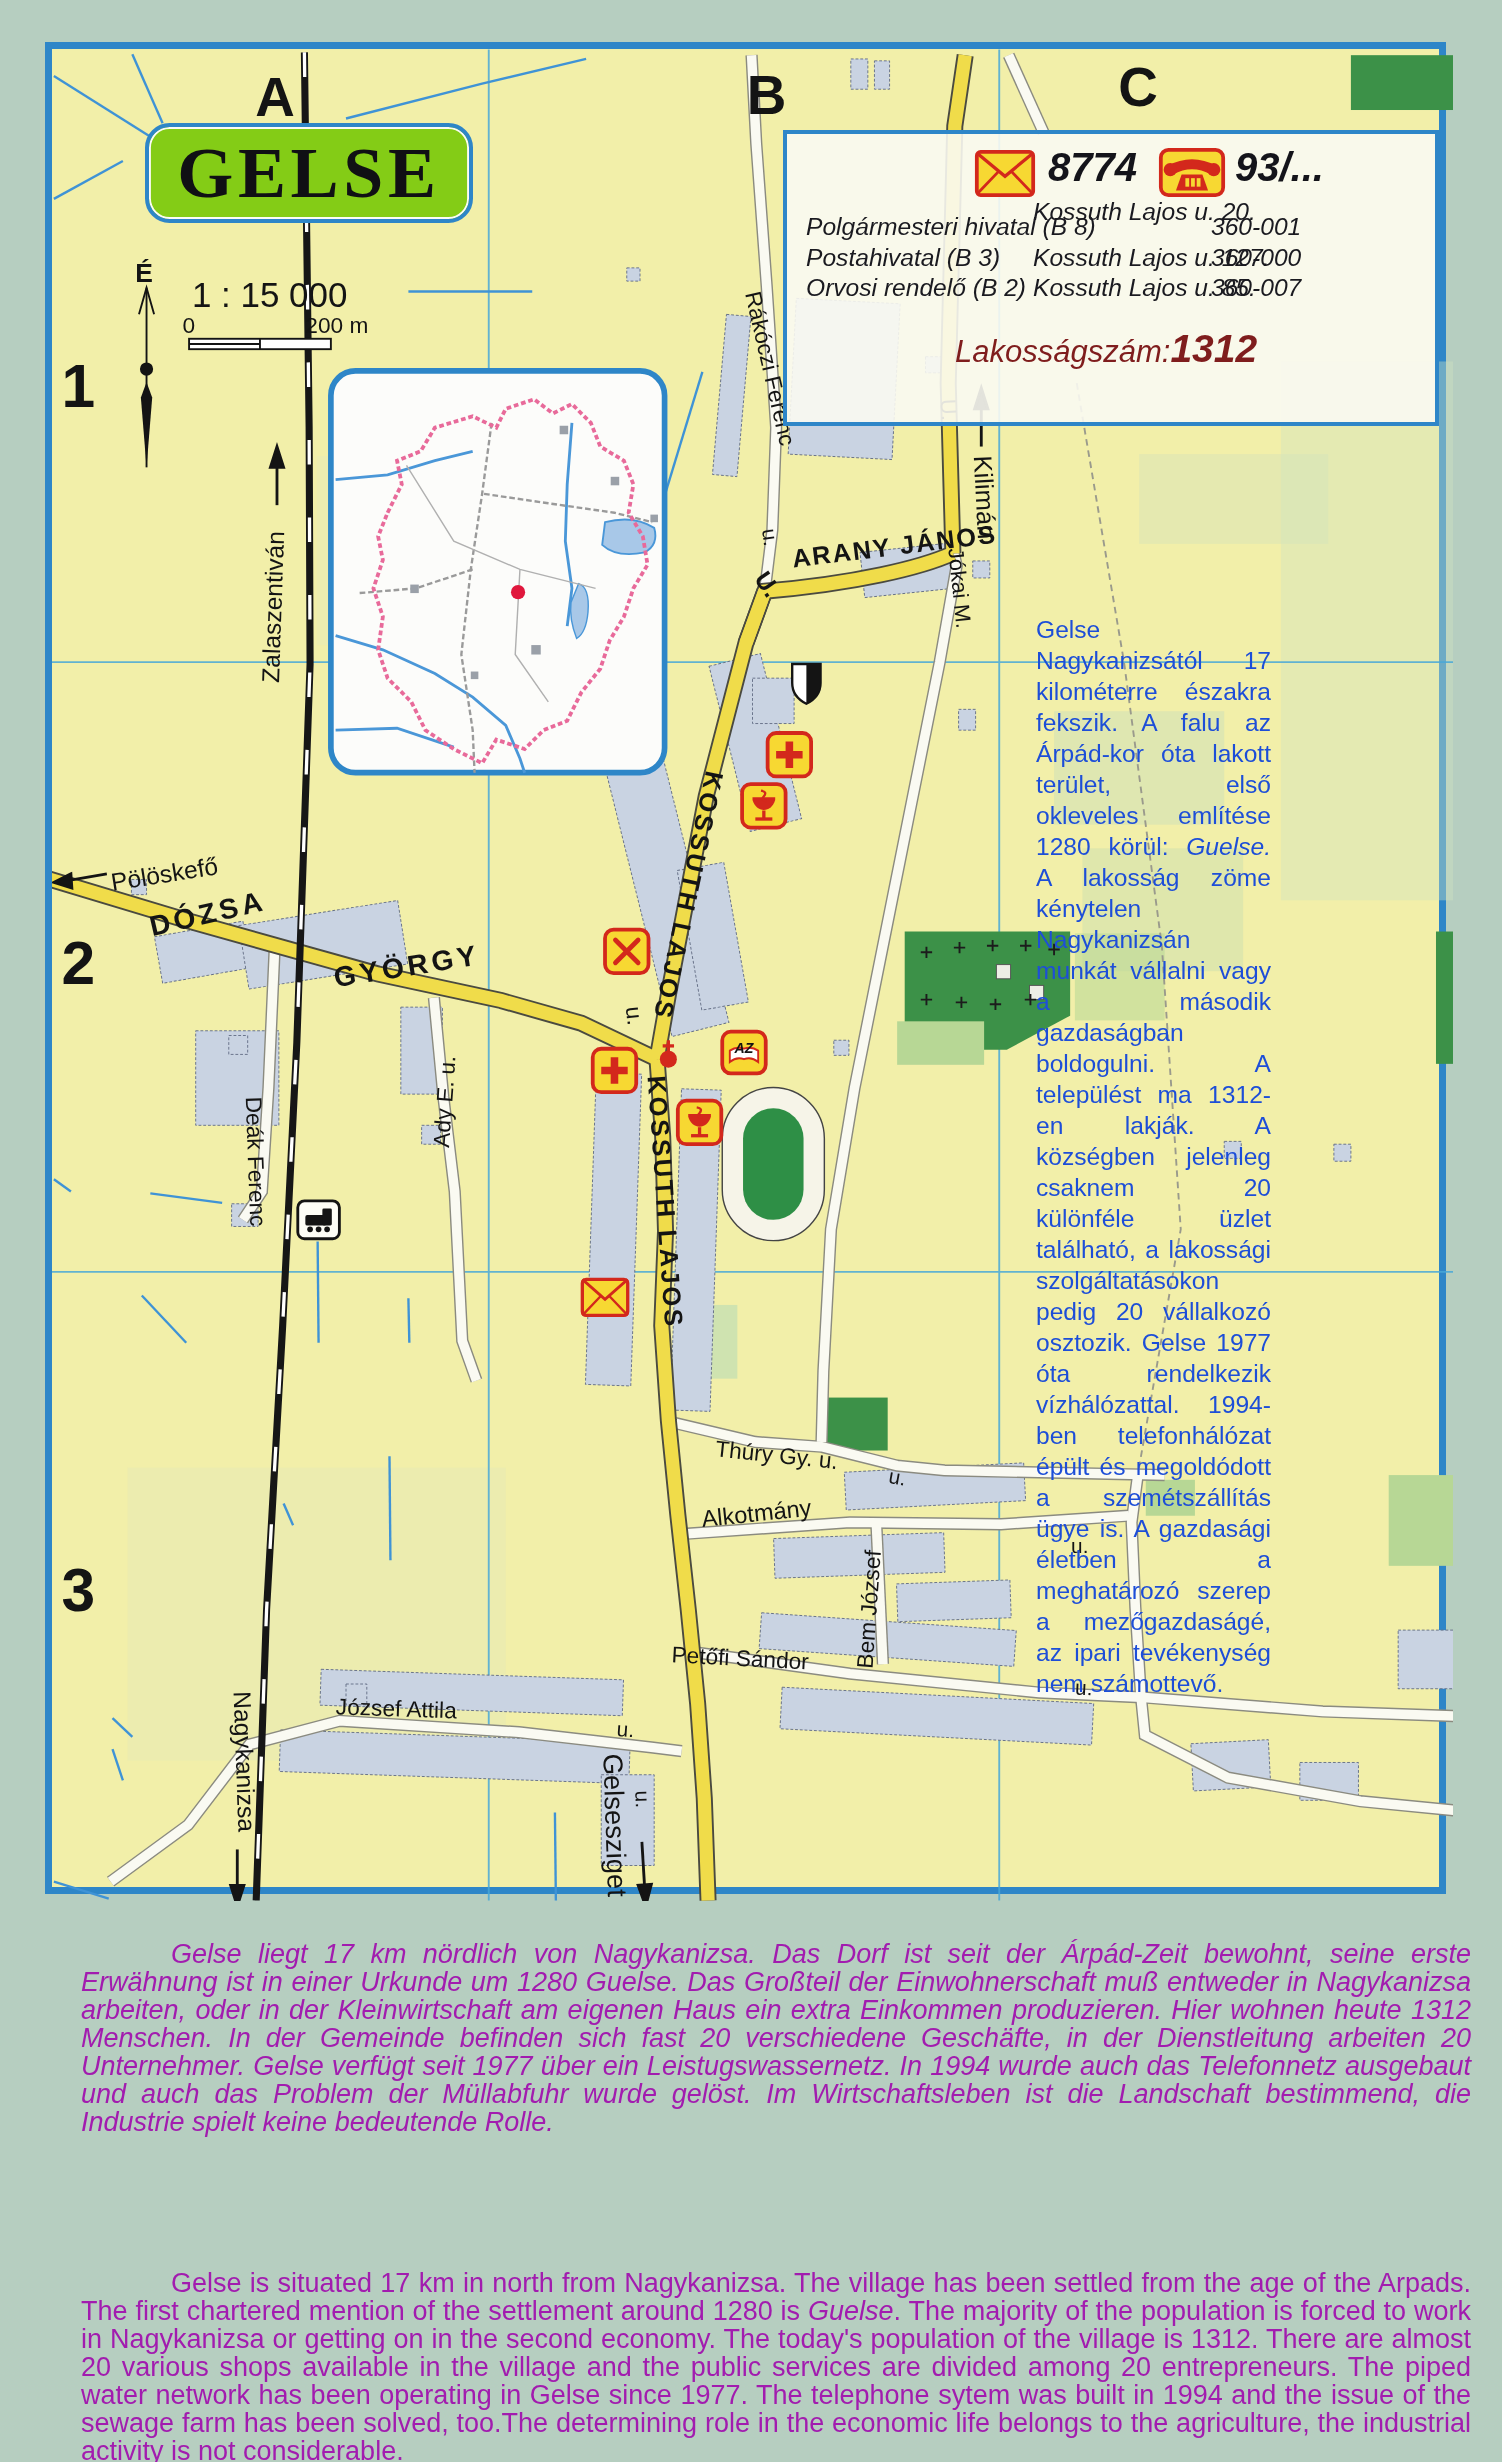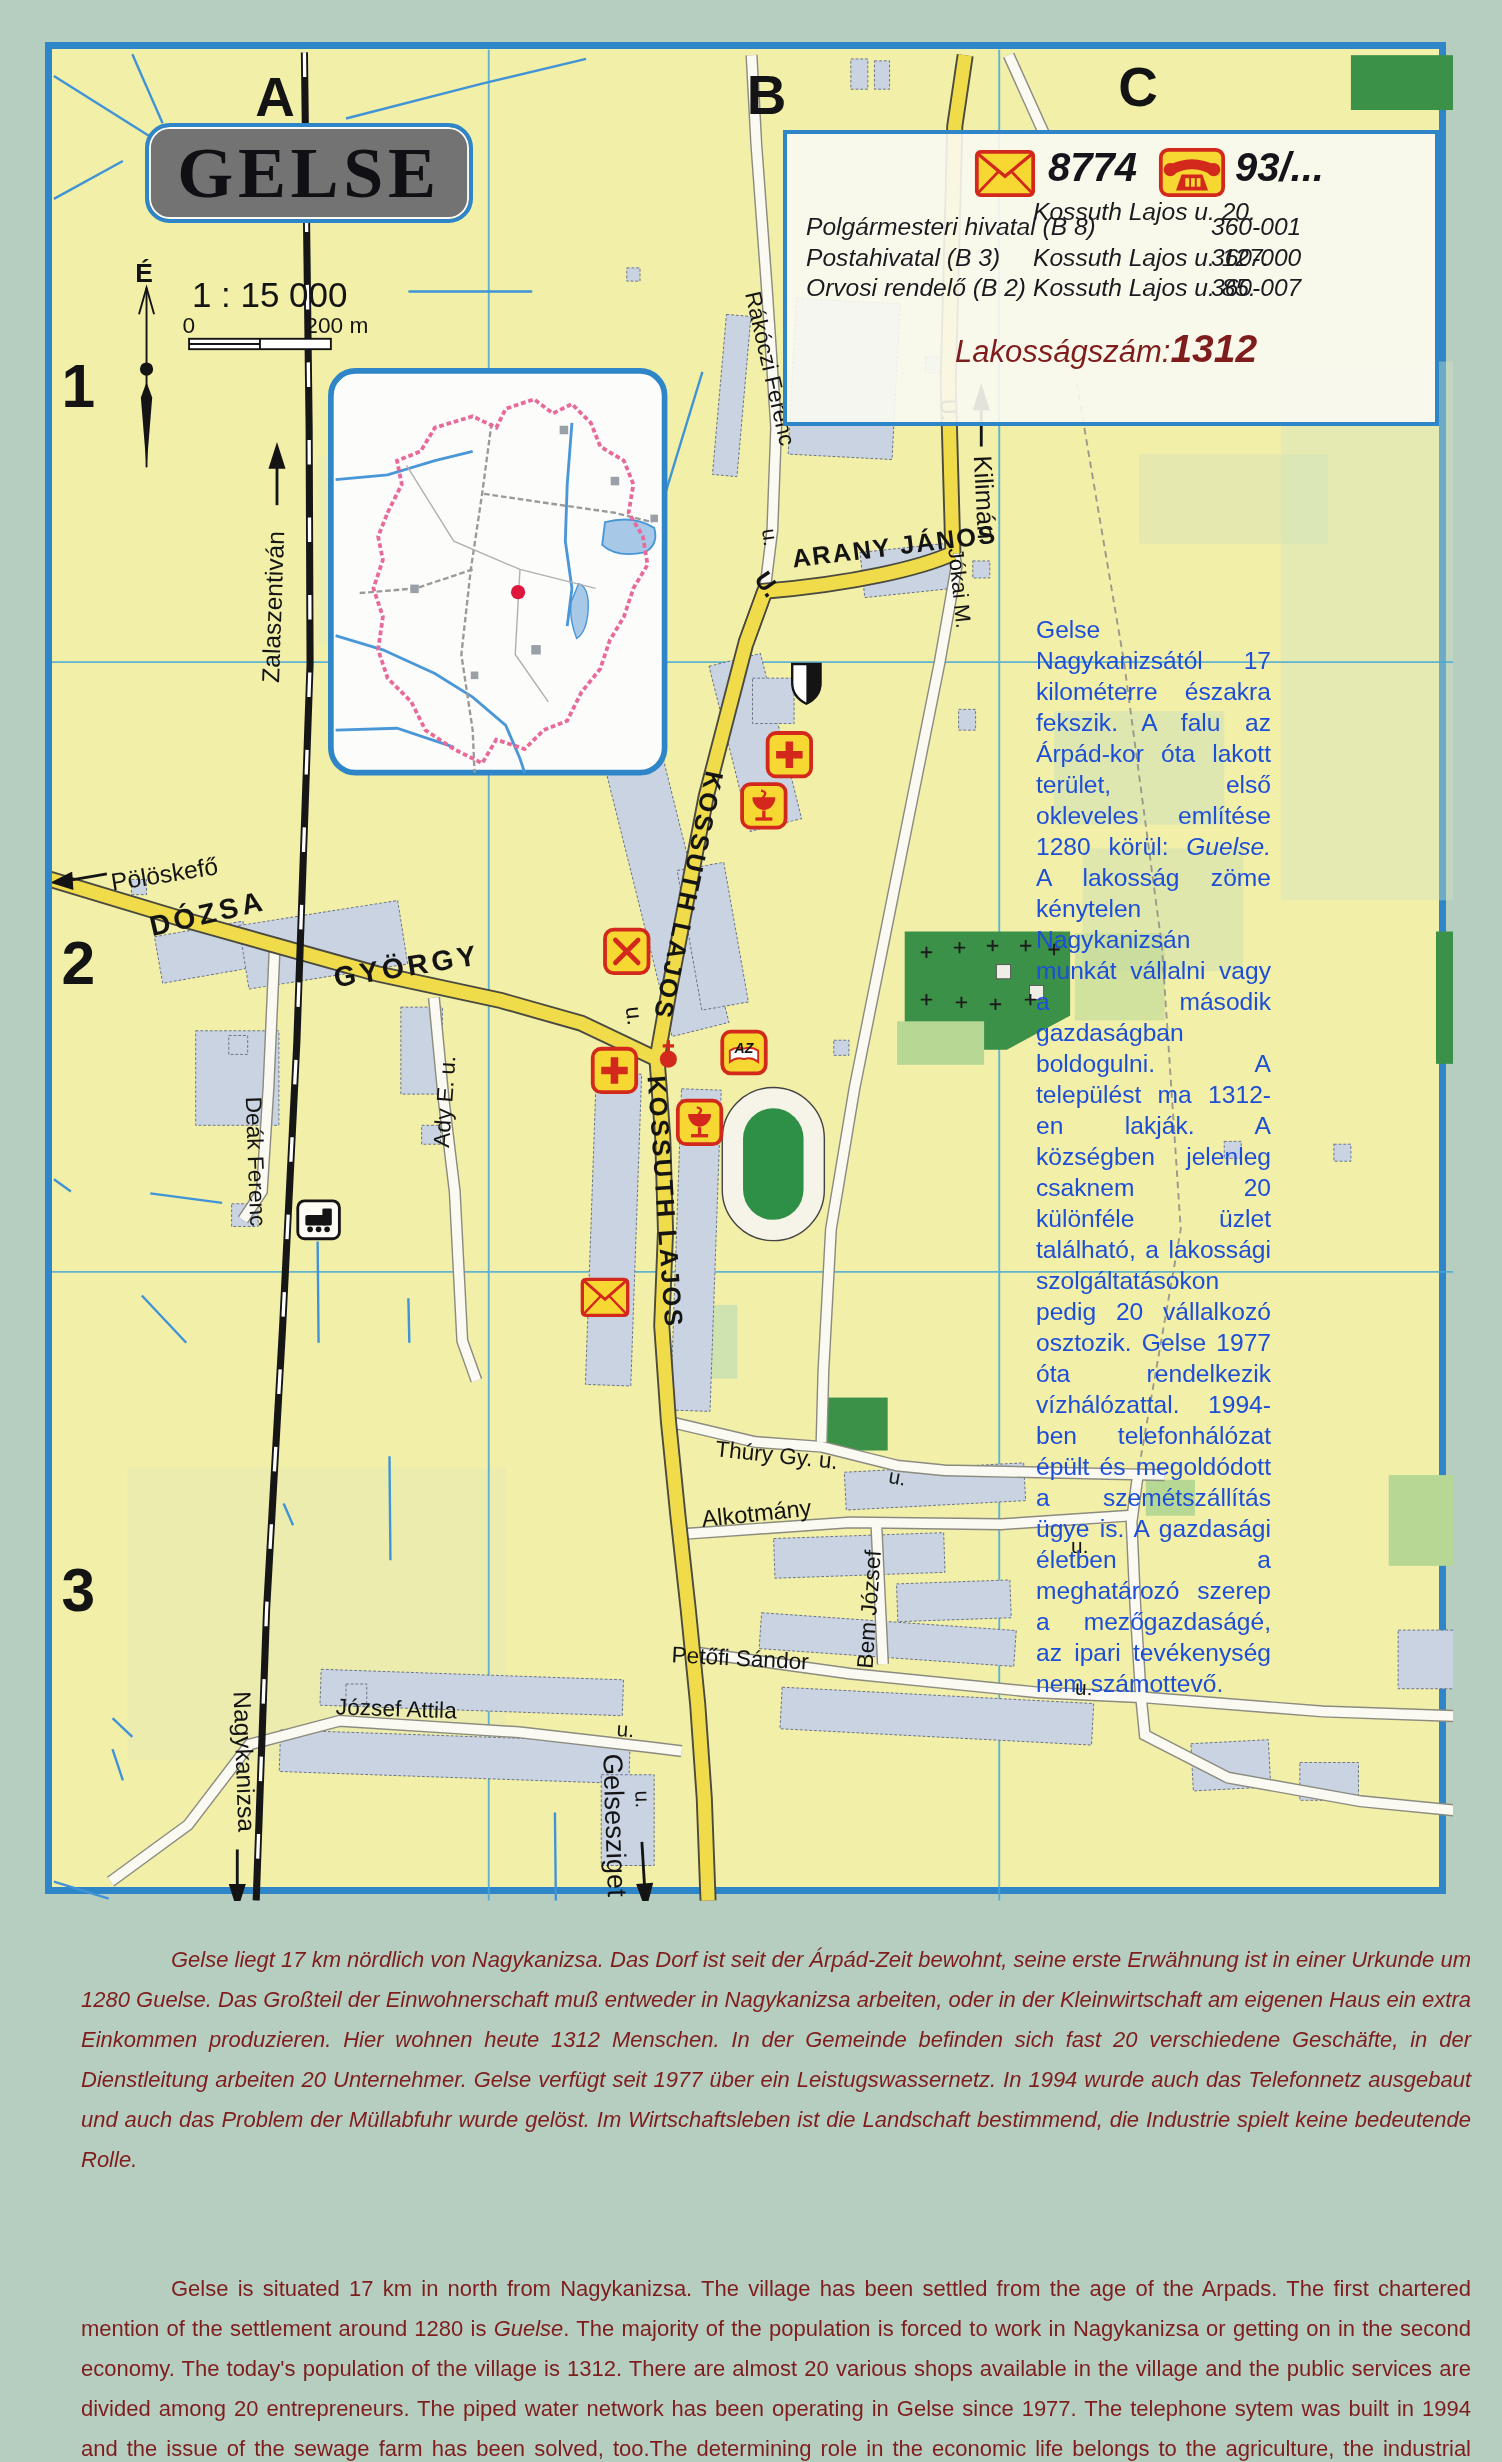--- a/index.html
+++ b/index.html
@@ -4,38 +4,38 @@
 <style>
   html,body{margin:0;padding:0;background:#9fb8a9;}
   #page{position:relative;width:1503px;height:2462px;background:#b6cec0;overflow:hidden;
         font-family:"Liberation Sans",sans-serif;}
   
   #map{position:absolute;left:45px;top:42px;width:1401px;height:1852px;
        border:7.6px solid #2e86c8;background:#f2efa9;}
   #map svg{position:absolute;left:0;top:0;}
   .overlay{position:absolute;box-sizing:border-box;}
   
-  #title-box{left:93px;top:74px;width:328px;height:100px;background:#737373;
+  #title-box{left:93px;top:74px;width:328px;height:100px;background:#84cc16;
              border:4.7px solid #2e86c8;border-radius:24.6px;display:flex;align-items:center;
              justify-content:center;box-shadow:0 0 0 1.9px #fbfbf6 inset;}
   #title-box span{font-family:"Liberation Serif",serif;font-weight:bold;font-size:72px;
              letter-spacing:4.7px;color:#101014;}
   
   #infobox{left:731px;top:81px;width:656px;height:296px;background:rgba(250,250,242,.9);
            border:4.7px solid #2e86c8;}
   #infobox .num{position:absolute;font-style:italic;font-weight:bold;font-size:40px;color:#14141a;}
   #infobox .cell{position:absolute;font-style:italic;font-size:24.6px;color:#1a1a20;white-space:nowrap;}
   #pop-line{position:absolute;left:168px;top:193px;font-style:italic;font-size:31px;color:#7f1d1d;}
   #pop-line b{font-size:39px;}
   
   #hu-text{left:984px;top:565px;width:235px;font-size:24.6px;line-height:31px;
            text-align:justify;color:#1d4ed8;}
   
-  .para{position:absolute;left:81px;width:1390px;font-size:22px;line-height:40px;
-        text-align:justify;color:#7f1d1d;text-indent:90px;}
+  .para{position:absolute;left:81px;width:1390px;font-size:27px;line-height:28px;
+        text-align:justify;color:#a21caf;text-indent:90px;}
   #de-text{top:1940px;font-style:italic;}
   #en-text{top:2269px;}
   #en-text i{font-style:italic;}
   svg text{font-family:"Liberation Sans",sans-serif;fill:#141414;}
 </style>
 </head>
 <body>
 
 <div id="page">
   <div id="map" class="overlay">

